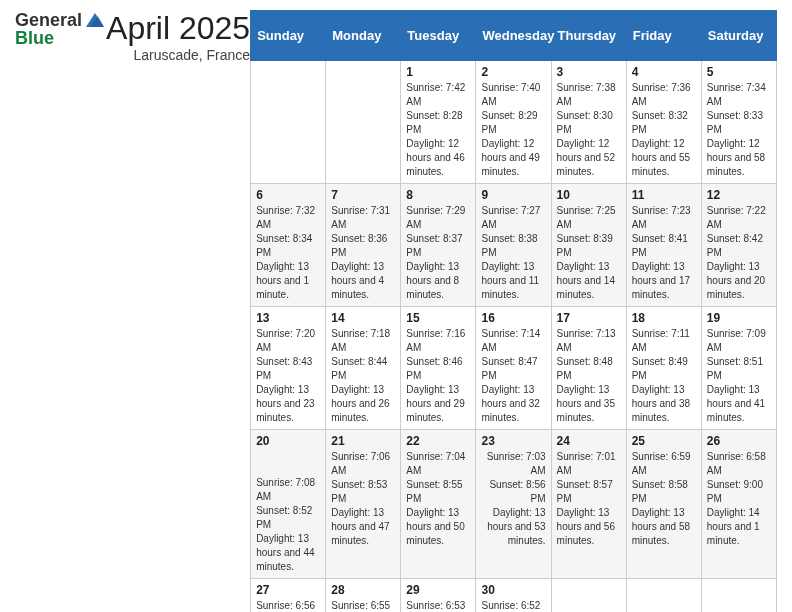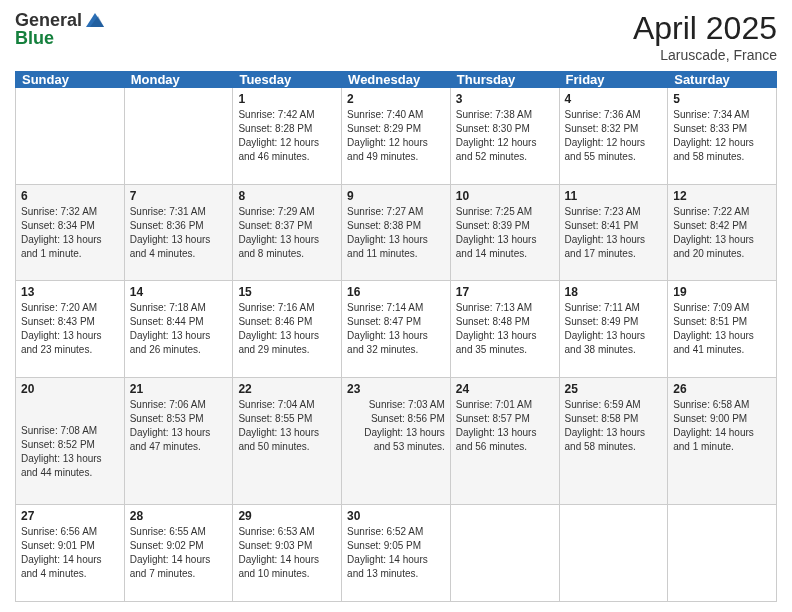--- a/index.html
+++ b/index.html
@@ -8,21 +8,21 @@
       background: #fff;
       width: 792px;
       height: 612px;
       overflow: hidden;
     }
     .page {
       width: 792px;
       height: 612px;
       padding: 10px 15px 10px 15px;
       display: flex;
-      flex-direction: column;
+      flex-direction: row;
     }
     .header {
       display: flex;
       justify-content: space-between;
       align-items: flex-start;
       margin-bottom: 8px;
     }
     .logo {
       display: flex;
       align-items: center;
@@ -45,21 +45,21 @@
       flex: 1;
       border: 1px solid #ccc;
       border-collapse: collapse;
       width: 100%;
       table-layout: fixed;
     }
     .calendar th {
       background: #2a6eb5;
       color: #fff;
       text-align: left;
-      padding: 0 6px;
+      padding: 17px 6px;
       font-size: 13px;
       border: 1px solid #2a6eb5;
     }
     .calendar td {
       border: 1px solid #ccc;
       vertical-align: top;
       padding: 4px 5px;
       font-size: 10.5px;
       color: #333;
       height: 80px;

